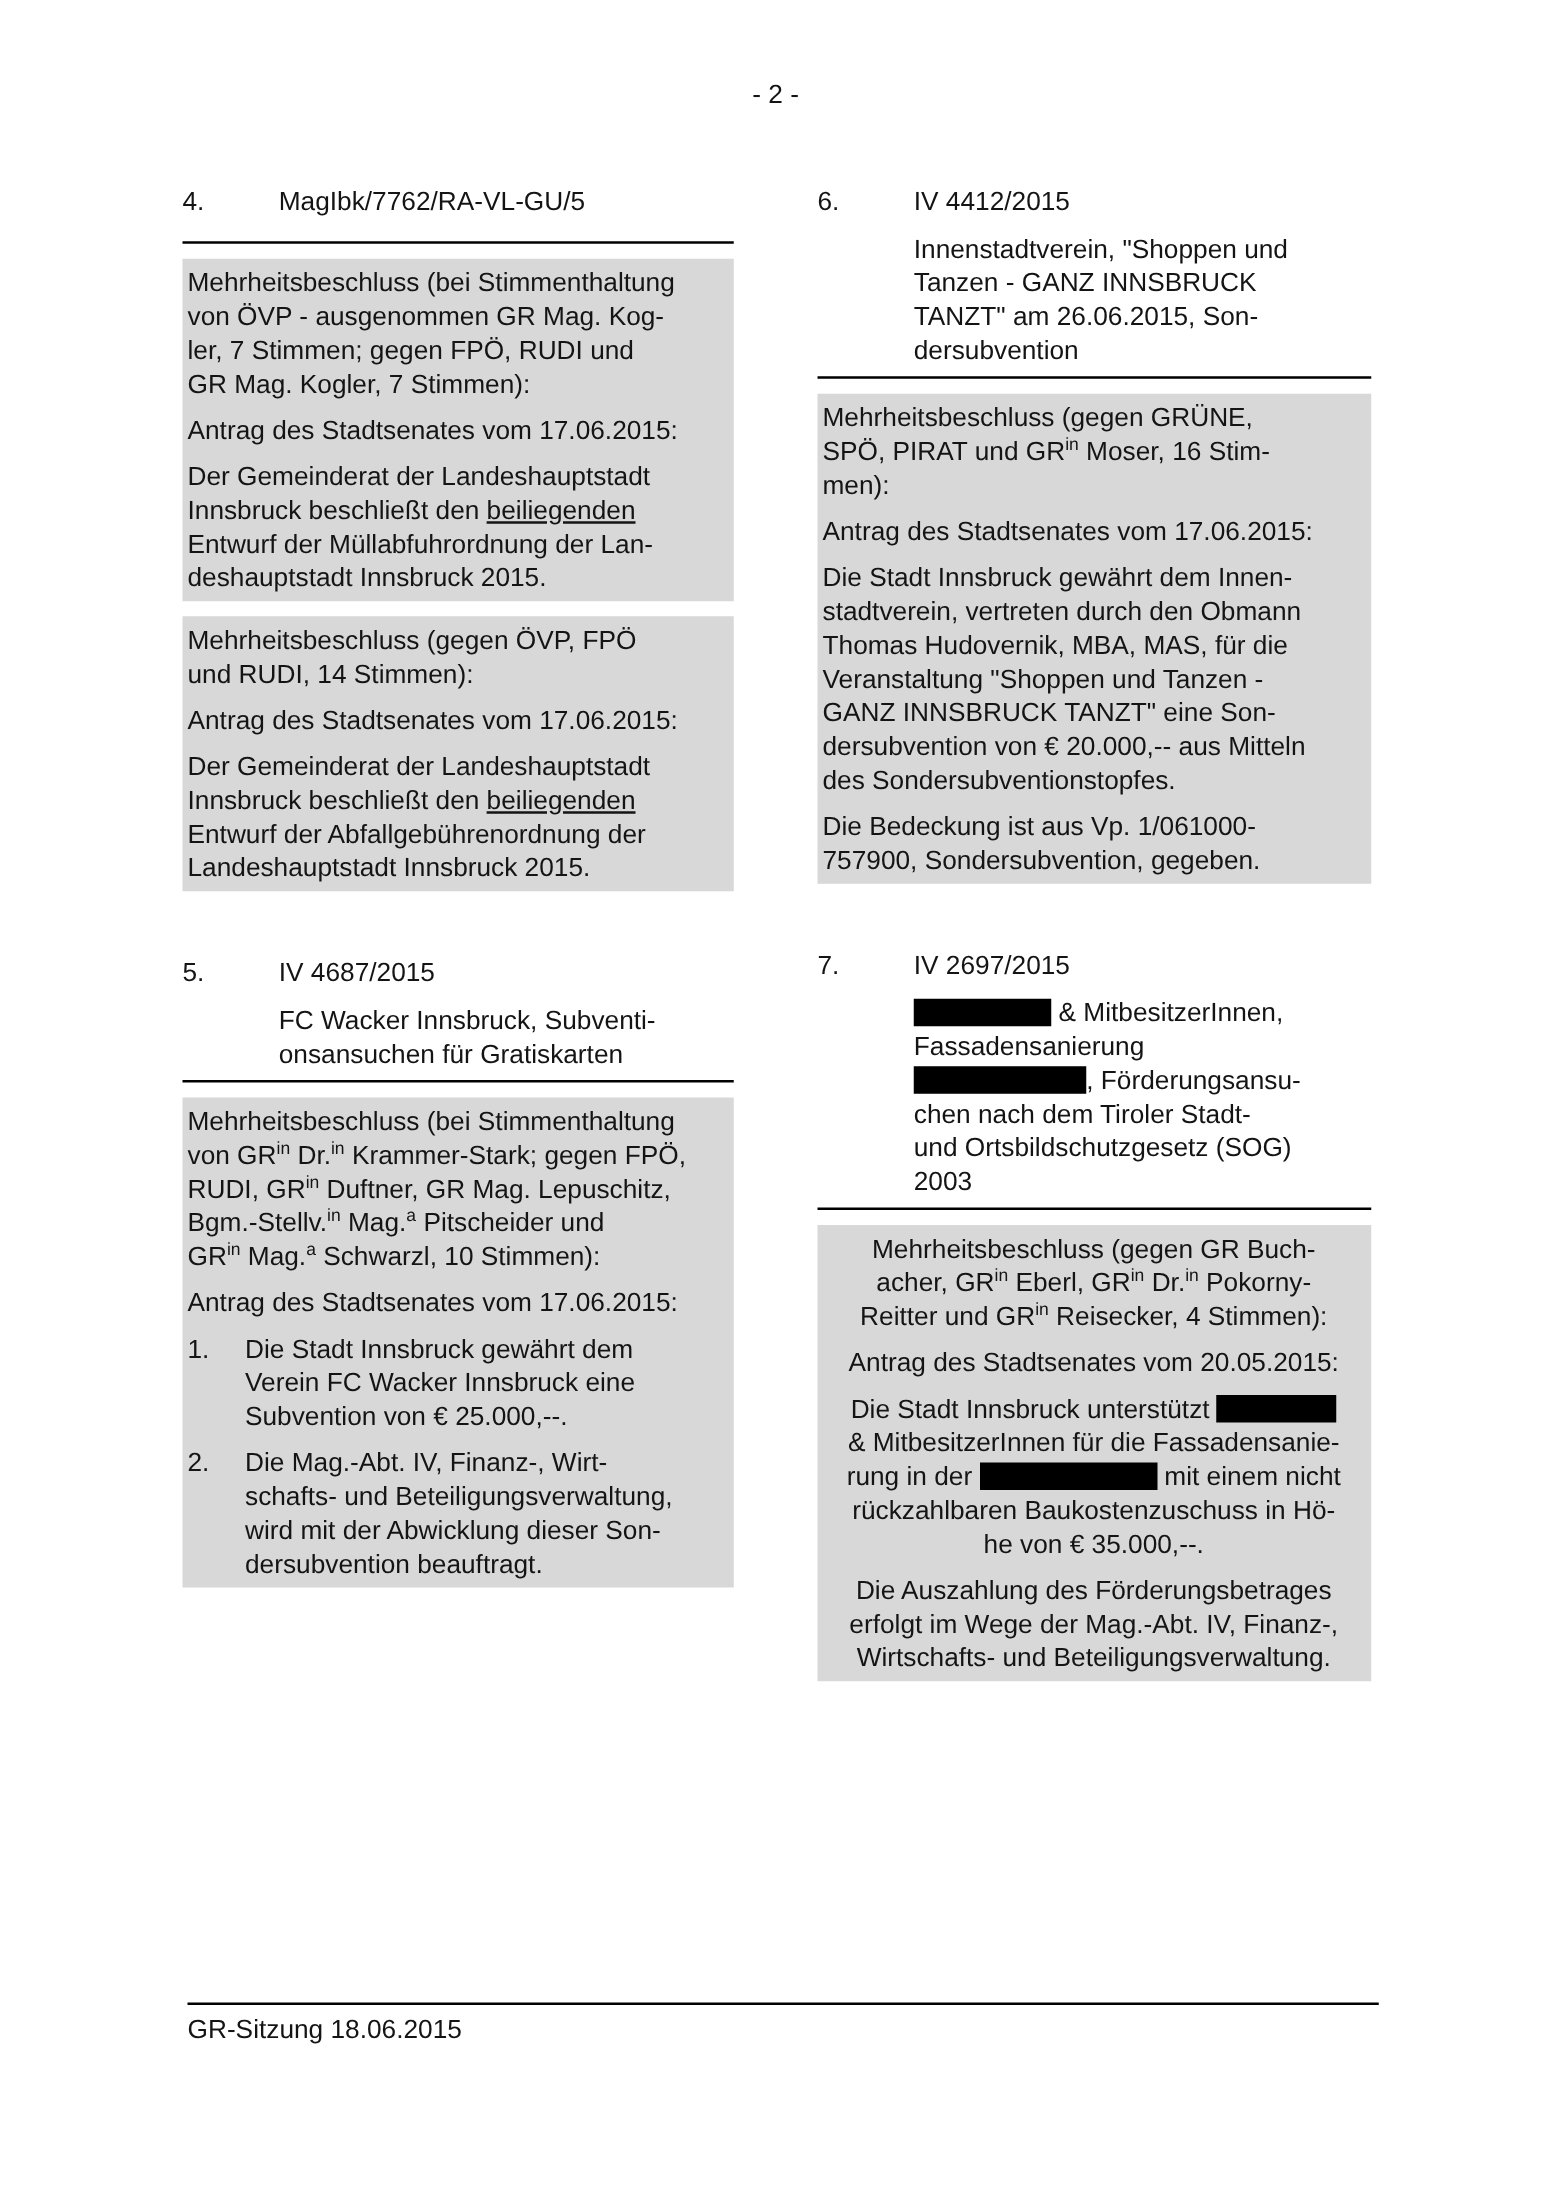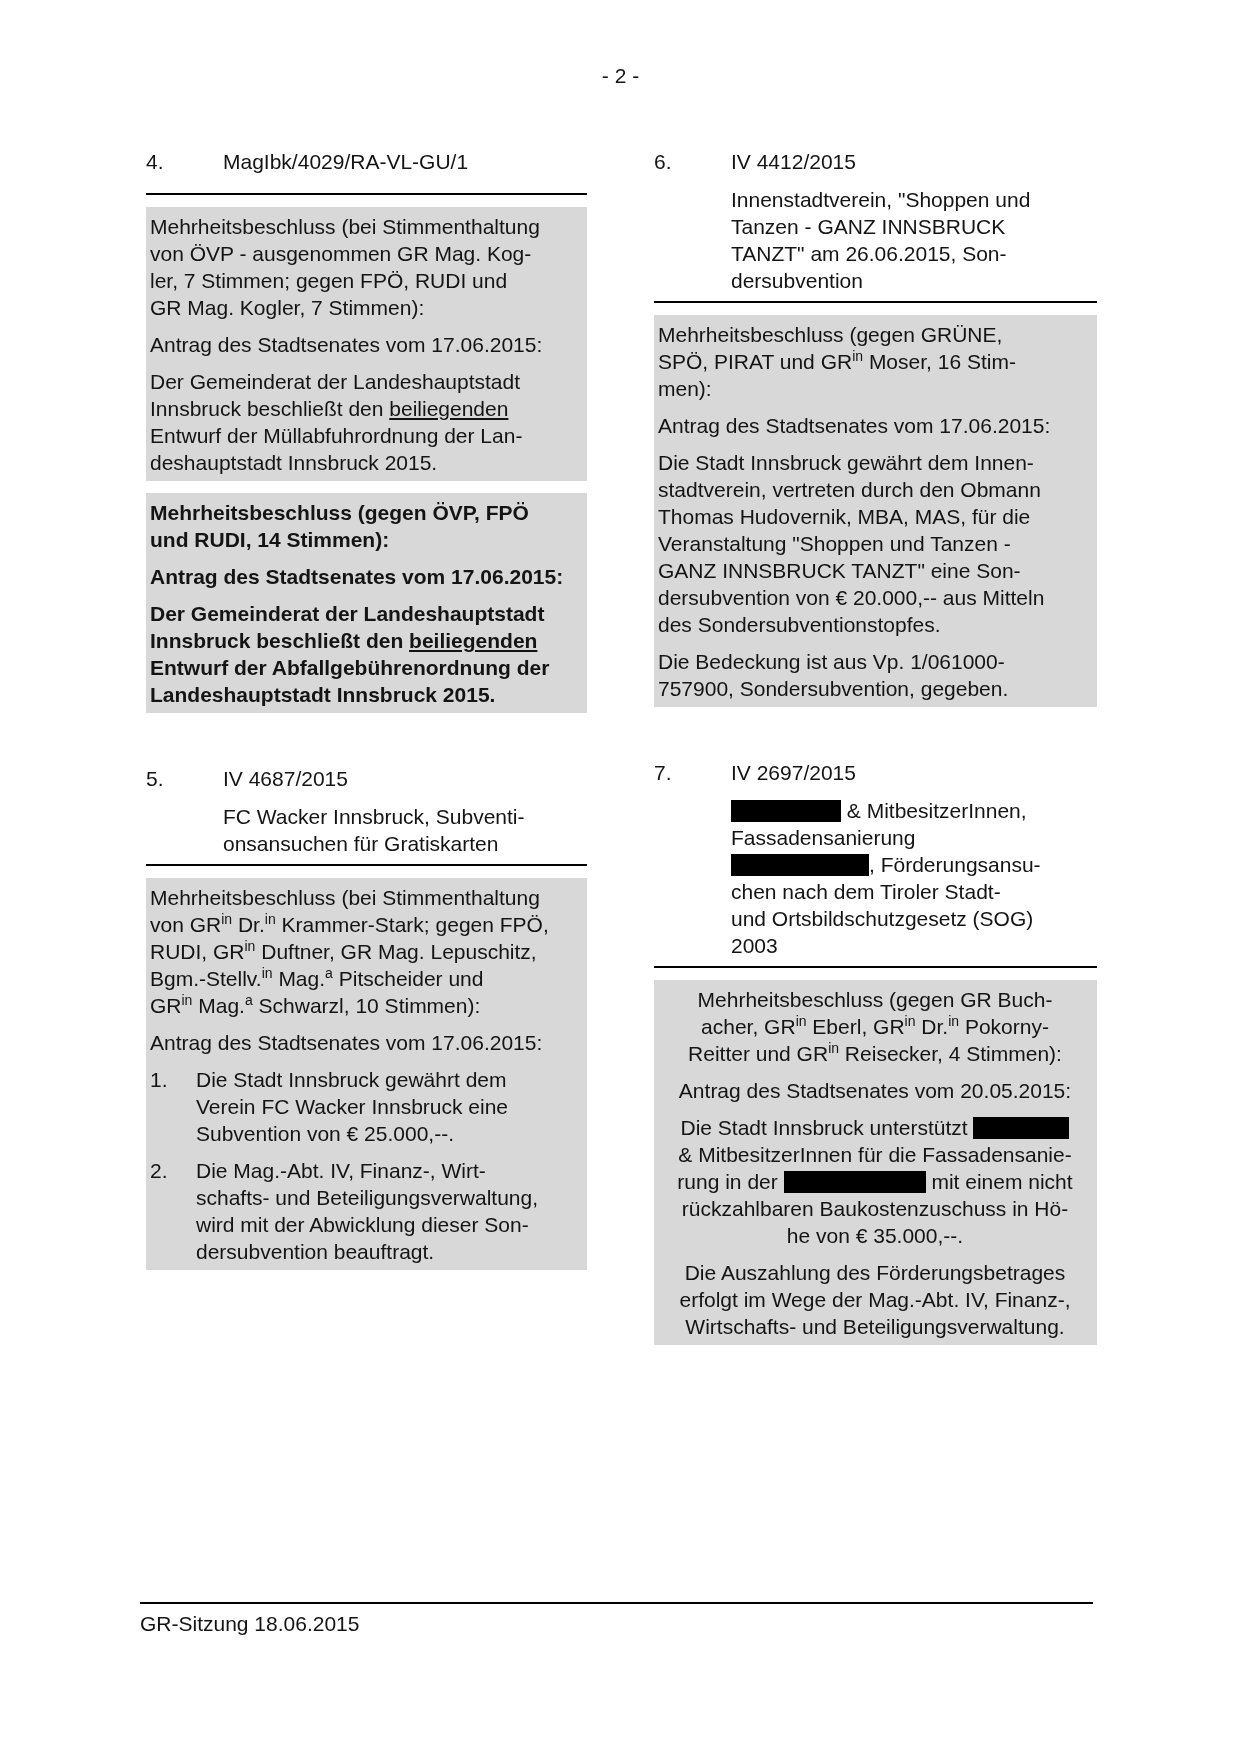--- a/index.html
+++ b/index.html
@@ -11,42 +11,42 @@
   .pagenum{position:absolute;top:62px;left:0;width:100%;text-align:center;}
   .col{position:absolute;top:148px;}
   .col-left{left:146px;width:441px;}
   .col-right{left:654px;width:443px;}
   .item + .item{margin-top:52px;}
   .head{display:flex;border-bottom:2px solid #000;padding-bottom:7px;}
   .num{width:77px;flex:none;}
   .head-text{flex:1;}
   .ref{margin-bottom:11px;}
   .block{margin-top:12px;padding:6px 5px 5px 4px;background:#d8d8d8;}
-  .block + .block{font-weight:bold;}
+  .block + .block{}
   .block p{margin:0 0 10px 0;}
   .block p:last-child{margin-bottom:0;}
   p.li{display:flex;}
   .li-num{width:46px;flex:none;}
   .li-body{flex:1;}
   sup{font-size:14px;line-height:0;vertical-align:super;}
   .ul{text-decoration:underline;}
   .redact{display:inline-block;height:22px;background:#000;vertical-align:-4px;}
-  .footer{position:absolute;left:140px;top:1602px;width:953px;border-top:2px solid #000;padding-top:6px;}
+  .footer{position:absolute;left:150px;top:1602px;width:953px;border-top:2px solid #000;padding-top:6px;}
 </style>
 </head>
 <body>
 
 <div class="page">
   <div class="pagenum">- 2 -</div>
   <div class="col col-left">
       <section class="item">
         <div class="head">
           <div class="num">4.</div>
           <div class="head-text">
-            <div class="ref">MagIbk/4029/RA-VL-GU/1</div>
+            <div class="ref">MagIbk/7762/RA-VL-GU/5</div>
           </div>
         </div>
         <div class="block" style="background: rgb(216, 216, 216);">
           <p>Mehrheitsbeschluss (bei Stimmenthaltung<br>von ÖVP - ausgenommen GR Mag. Kog-<br>ler, 7 Stimmen; gegen FPÖ, RUDI und<br>GR Mag. Kogler, 7 Stimmen):</p>
           <p>Antrag des Stadtsenates vom 17.06.2015:</p>
           <p>Der Gemeinderat der Landeshauptstadt<br>Innsbruck beschließt den <span class="ul">beiliegenden</span><br>Entwurf der Müllabfuhrordnung der Lan-<br>deshauptstadt Innsbruck 2015.</p>
         </div>
         <div class="block" style="background: rgb(216, 216, 216);">
           <p>Mehrheitsbeschluss (gegen ÖVP, FPÖ<br>und RUDI, 14 Stimmen):</p>
           <p>Antrag des Stadtsenates vom 17.06.2015:</p>

